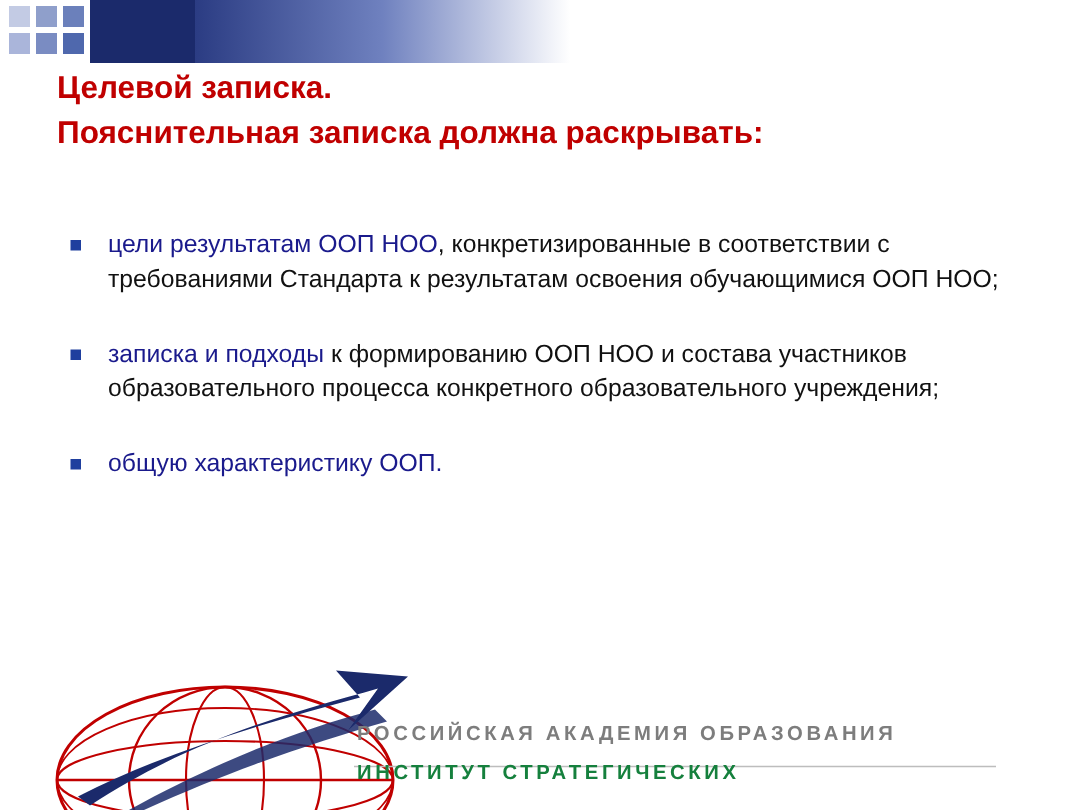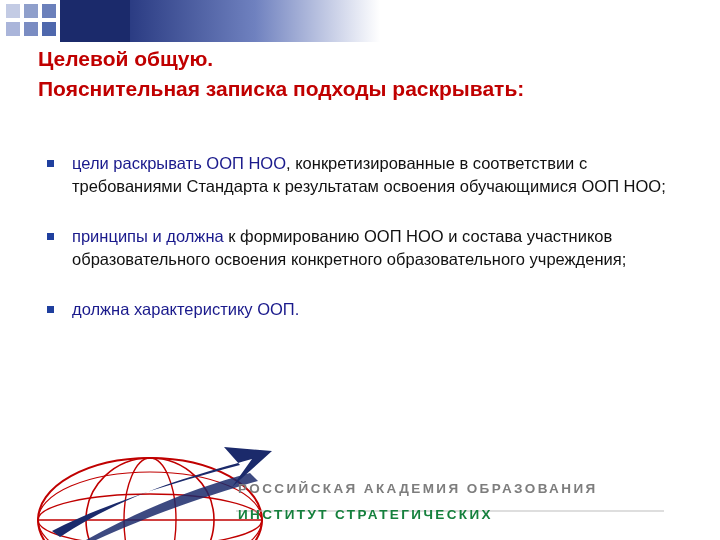--- a/index.html
+++ b/index.html
@@ -125,44 +125,44 @@
     <div class="deco-sq" style="left:42px; top:4px;  width:14px; height:14px; background:#6b80bb;"></div>
     <div class="deco-sq" style="left:6px;  top:22px; width:14px; height:14px; background:#aab5da;"></div>
     <div class="deco-sq" style="left:24px; top:22px; width:14px; height:14px; background:#7a8cc2;"></div>
     <div class="deco-sq" style="left:42px; top:22px; width:14px; height:14px; background:#4f68ad;"></div>
 
     <div class="deco-bar" style="left:60px; width:70px; background:#1b2a6b;"></div>
     <div class="deco-bar" style="left:130px; width:250px; background:linear-gradient(to right,#2b3c83,#6f81bf,#ffffff);"></div>
   </div>
 
   <div class="title-block">
-    <div class="title-line">Целевой общую.</div>
-    <div class="title-line">Пояснительная записка подходы раскрывать:</div>
+    <div class="title-line">Целевой записка.</div>
+    <div class="title-line">Пояснительная записка должна раскрывать:</div>
   </div>
 
   <div class="body-block">
 
     <div class="bullet-item">
       <span class="bullet-marker"></span>
       <div class="bullet-text">
-        <span>цели раскрывать ООП НОО</span><span class="plain">, конкретизированные в соответствии с требованиями Стандарта к результатам освоения обучающимися ООП НОО;</span>
+        <span>цели результатам ООП НОО</span><span class="plain">, конкретизированные в соответствии с требованиями Стандарта к результатам освоения обучающимися ООП НОО;</span>
       </div>
     </div>
 
     <div class="bullet-item">
       <span class="bullet-marker"></span>
       <div class="bullet-text">
-        <span>принципы и должна</span><span class="plain"> к формированию ООП НОО и состава участников образовательного освоения конкретного образовательного учреждения;</span>
+        <span>записка и подходы</span><span class="plain"> к формированию ООП НОО и состава участников образовательного процесса конкретного образовательного учреждения;</span>
       </div>
     </div>
 
     <div class="bullet-item">
       <span class="bullet-marker"></span>
       <div class="bullet-text">
-        <span>должна характеристику ООП.</span><span class="plain"></span>
+        <span>общую характеристику ООП.</span><span class="plain"></span>
       </div>
     </div>
 
   </div>
 
   <div class="bottom-art">
     <svg width="720" height="115" viewBox="0 0 720 115">
 
       <ellipse cx="150" cy="95" rx="112" ry="62" fill="none" stroke="#c00000" stroke-width="2"></ellipse>
       <ellipse cx="150" cy="95" rx="64" ry="62" fill="none" stroke="#c00000" stroke-width="1.6"></ellipse>

